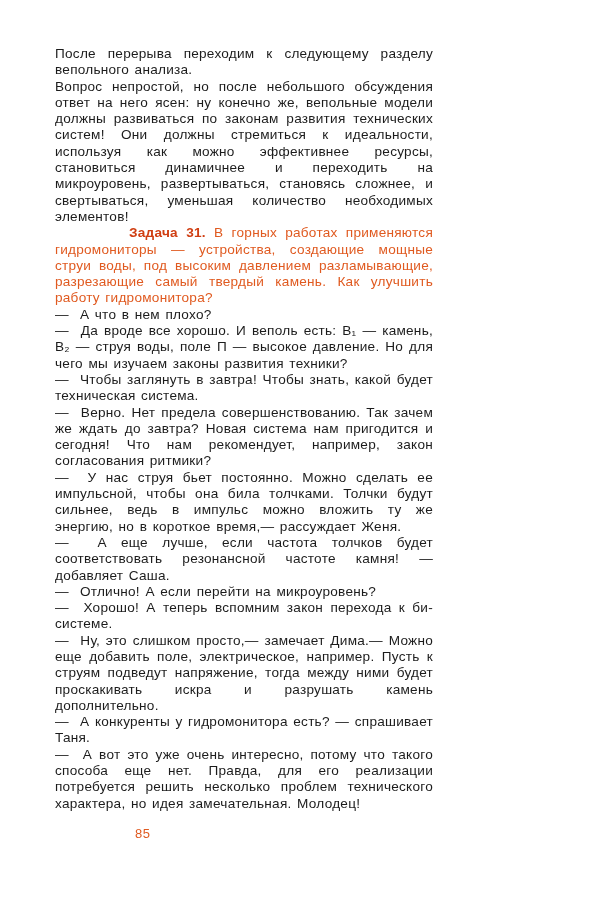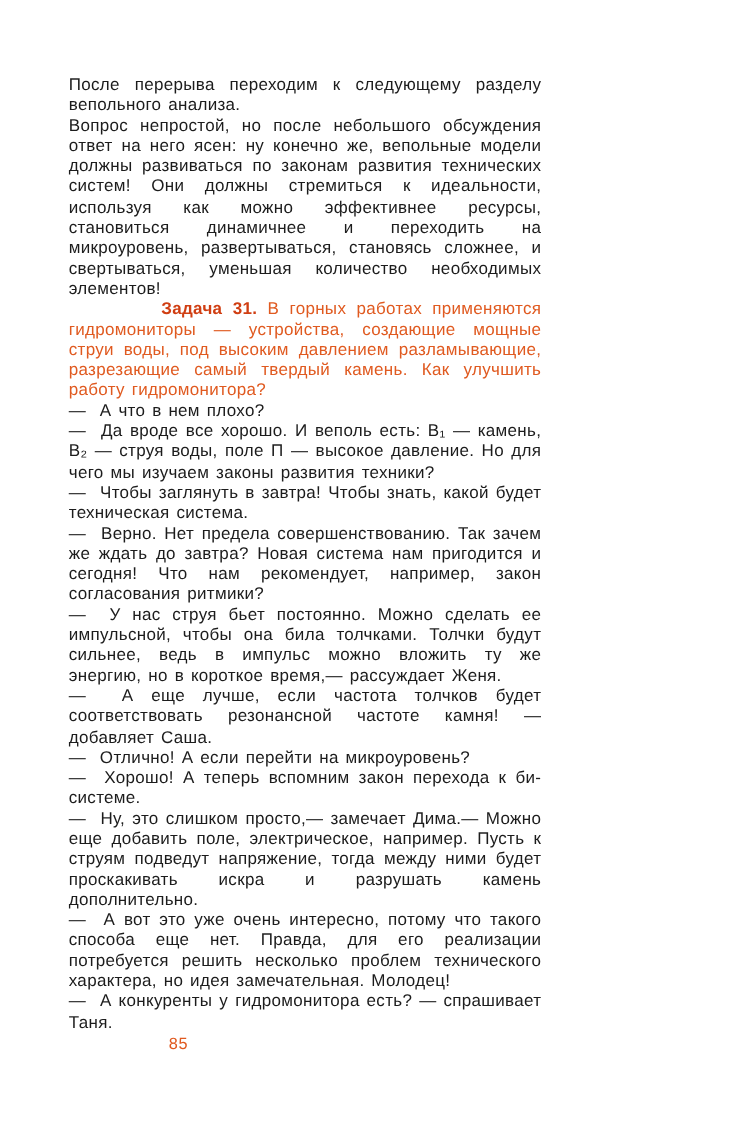--- a/index.html
+++ b/index.html
@@ -6,21 +6,21 @@
     margin: 0;
     padding: 0;
     background: #ffffff;
   }
   .page {
     position: relative;
     box-sizing: border-box;
     width: 487px;
     height: 900px;
     background: var(--page-bg, #ffffff);
-    padding: 60px 54px 0 55px;
+    padding: 46px 54px 0 55px;
     font-family: "Liberation Sans", "DejaVu Sans", sans-serif;
     font-size: 13.6px;
     line-height: 16.3px;
     letter-spacing: 0.25px;
     word-spacing: 1.5px;
     color: var(--text-black, #1c1c1c);
     text-align: justify;
   }
   .page p { margin: 0; }
   .task-p {
@@ -31,21 +31,21 @@
   .task-label {
     font-weight: bold;
     color: var(--task-label-orange, #d03e12);
   }
   .page-number {
     color: var(--task-orange, #e05a20);
     font-size: 13px;
     letter-spacing: 0.5px;
     text-align: left;
     padding-left: 80px;
-    margin-top: 1px;
+    margin-top: 14px;
   }
 </style>
 </head>
 <body>
 
 <div class="page">
 
   <p class="body-p">После перерыва переходим к следующему разделу вепольного анализа.</p>
   <p class="body-p">Вопрос непростой, но после небольшого обсуждения ответ на него ясен: ну конечно же, вепольные модели должны развиваться по законам развития технических систем! Они должны стремиться к идеальности, используя как можно эффективнее ресурсы, становиться динамичнее и переходить на микроуровень, развертываться, становясь сложнее, и свертываться, уменьшая количество необходимых элементов!</p>
 
@@ -54,19 +54,19 @@
   <div class="dialogue">
     <p class="body-p">—&nbsp; А что в нем плохо?</p>
     <p class="body-p">—&nbsp; Да вроде все хорошо. И веполь есть: В₁ — камень, В₂ — струя воды, поле П — высокое давление. Но для чего мы изучаем законы развития техники?</p>
     <p class="body-p">—&nbsp; Чтобы заглянуть в завтра! Чтобы знать, какой будет техническая система.</p>
     <p class="body-p">—&nbsp; Верно. Нет предела совершенствованию. Так зачем же ждать до завтра? Новая система нам пригодится и сегодня! Что нам рекомендует, например, закон согласования ритмики?</p>
     <p class="body-p">—&nbsp; У нас струя бьет постоянно. Можно сделать ее импульсной, чтобы она била толчками. Толчки будут сильнее, ведь в импульс можно вложить ту же энергию, но в короткое время,— рассуждает Женя.</p>
     <p class="body-p">—&nbsp; А еще лучше, если частота толчков будет соответствовать резонансной частоте камня! — добавляет Саша.</p>
     <p class="body-p">—&nbsp; Отлично! А если перейти на микроуровень?</p>
     <p class="body-p">—&nbsp; Хорошо! А теперь вспомним закон перехода к би-системе.</p>
     <p class="body-p">—&nbsp; Ну, это слишком просто,— замечает Дима.— Можно еще добавить поле, электрическое, например. Пусть к струям подведут напряжение, тогда между ними будет проскакивать искра и разрушать камень дополнительно.</p>
+    <p class="body-p">—&nbsp; А конкуренты у гидромонитора есть? — спрашивает Таня.</p>
     <p class="body-p">—&nbsp; А вот это уже очень интересно, потому что такого способа еще нет. Правда, для его реализации потребуется решить несколько проблем технического характера, но идея замечательная. Молодец!</p>
-    <p class="body-p">—&nbsp; А конкуренты у гидромонитора есть? — спрашивает Таня.</p>
   </div>
 
   <div class="page-number">85</div>
 
 </div>
 
 </body></html>

